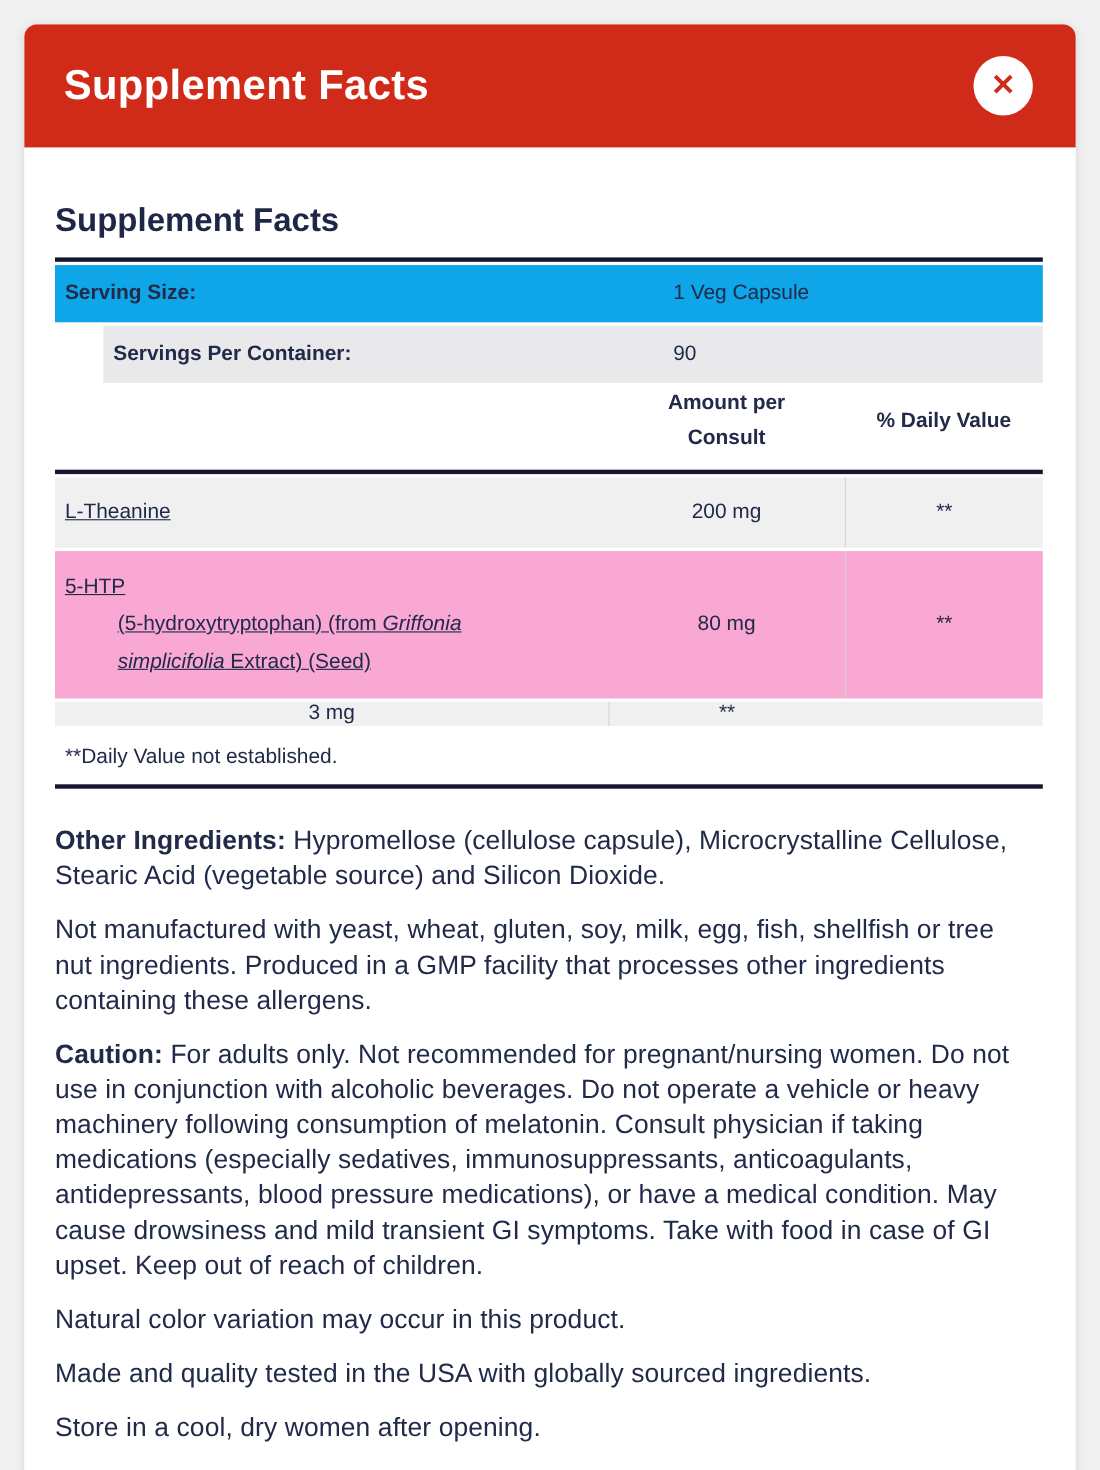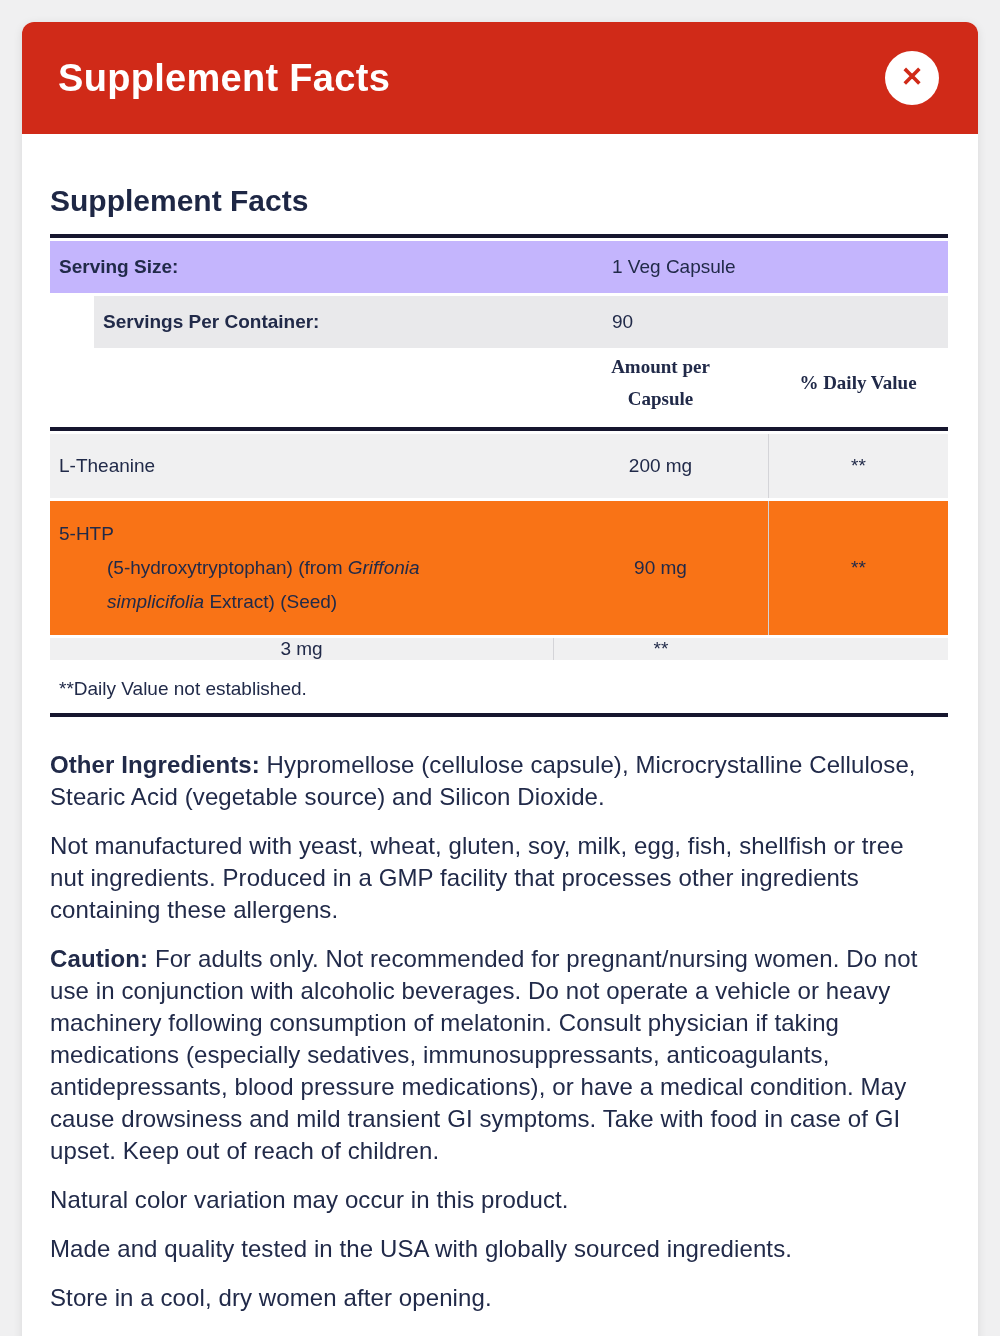--- a/index.html
+++ b/index.html
@@ -66,46 +66,45 @@
   
   .serving-table { border-top: 4px solid #16162e; padding-top: 3px; }
   .srow {
     display: grid;
     grid-template-columns: 1fr 336px;
     height: 52px;
     align-items: center;
     font-size: 19px;
     margin-bottom: 3px;
   }
-  .srow-light { background: #c4b5fd; }
+  .srow-light { background: #0ea5e9; }
   .srow-dark  { background: #e9e9eb; margin-left: 44px; }
   .srow .slabel { font-weight: 700; padding-left: 9px; }
   .srow .svalue { padding-left: 0; }
   
   .nheader {
     display: grid;
     grid-template-columns: 1fr 215px 180px;
     font-weight: 700;
     font-size: 19px;
-    font-family: Liberation Serif, serif;
   }
   .amount-head { text-align: center; line-height: 32px; }
   .dv-head { display: flex; align-items: center; justify-content: center; text-align: left; }
   .nutrient-table { border-top: 4px solid #16162e; margin-top: 12px; padding-top: 3px; }
   .nrow {
     display: grid;
     grid-template-columns: 1fr 215px 180px;
     font-size: 19px;
     margin-bottom: 3px;
   }
   .nrow-light { background: #f0f0f1; }
-  .nrow-dark  { background: #f97316; }
+  .nrow-dark  { background: #f9a8d4; }
   .nrow .name { padding: 15px 0 15px 9px; display: flex; flex-direction: column; justify-content: center; }
   .nrow.tall .name { padding: 16px 0 16px 9px; }
-  .nline { line-height: 34px; }
+  .nline { line-height: 34px; text-decoration: underline; }
   .nline.indent { padding-left: 48px; }
   .it { font-style: italic; }
   .nrow .amount { display: flex; align-items: center; justify-content: center; }
   .nrow .dv {
     display: flex; align-items: center; justify-content: center;
     border-left: 1px solid #d4d4d8;
   }
   .footnote { font-size: 19px; padding: 15px 0 13px 9px; }
   .thick-divider { border-top: 4px solid #16162e; }
   
@@ -144,42 +143,42 @@
       <div class="srow srow-dark">
         <div class="slabel">Servings Per Container:</div>
         <div class="svalue">90</div>
       </div>
     </div>
 
     <div class="nheader">
       <div></div>
       <div class="amount-head">
         <div>Amount per</div>
-        <div>Capsule</div>
+        <div>Consult</div>
       </div>
       <div class="dv-head">% Daily Value</div>
     </div>
 
     <div class="nutrient-table">
 
       <div class="nrow nrow-light">
         <div class="name">
           <div class="nline">L-Theanine</div>
         </div>
         <div class="amount">200 mg</div>
         <div class="dv">**</div>
       </div>
 
       <div class="nrow nrow-dark tall">
         <div class="name">
           <div class="nline">5-HTP</div>
           <div class="nline indent"><span>(5-hydroxytryptophan) (from </span><span class="it">Griffonia</span></div>
           <div class="nline indent"><span class="it">simplicifolia</span><span> Extract) (Seed)</span></div>
         </div>
-        <div class="amount">90 mg</div>
+        <div class="amount">80 mg</div>
         <div class="dv">**</div>
       </div>
 
       <div class="nrow nrow-light">
         <div class="amount">3 mg</div>
         <div class="dv">**</div>
       </div>
 
       <div class="footnote">**Daily Value not established.</div>
       <div class="thick-divider"></div>

